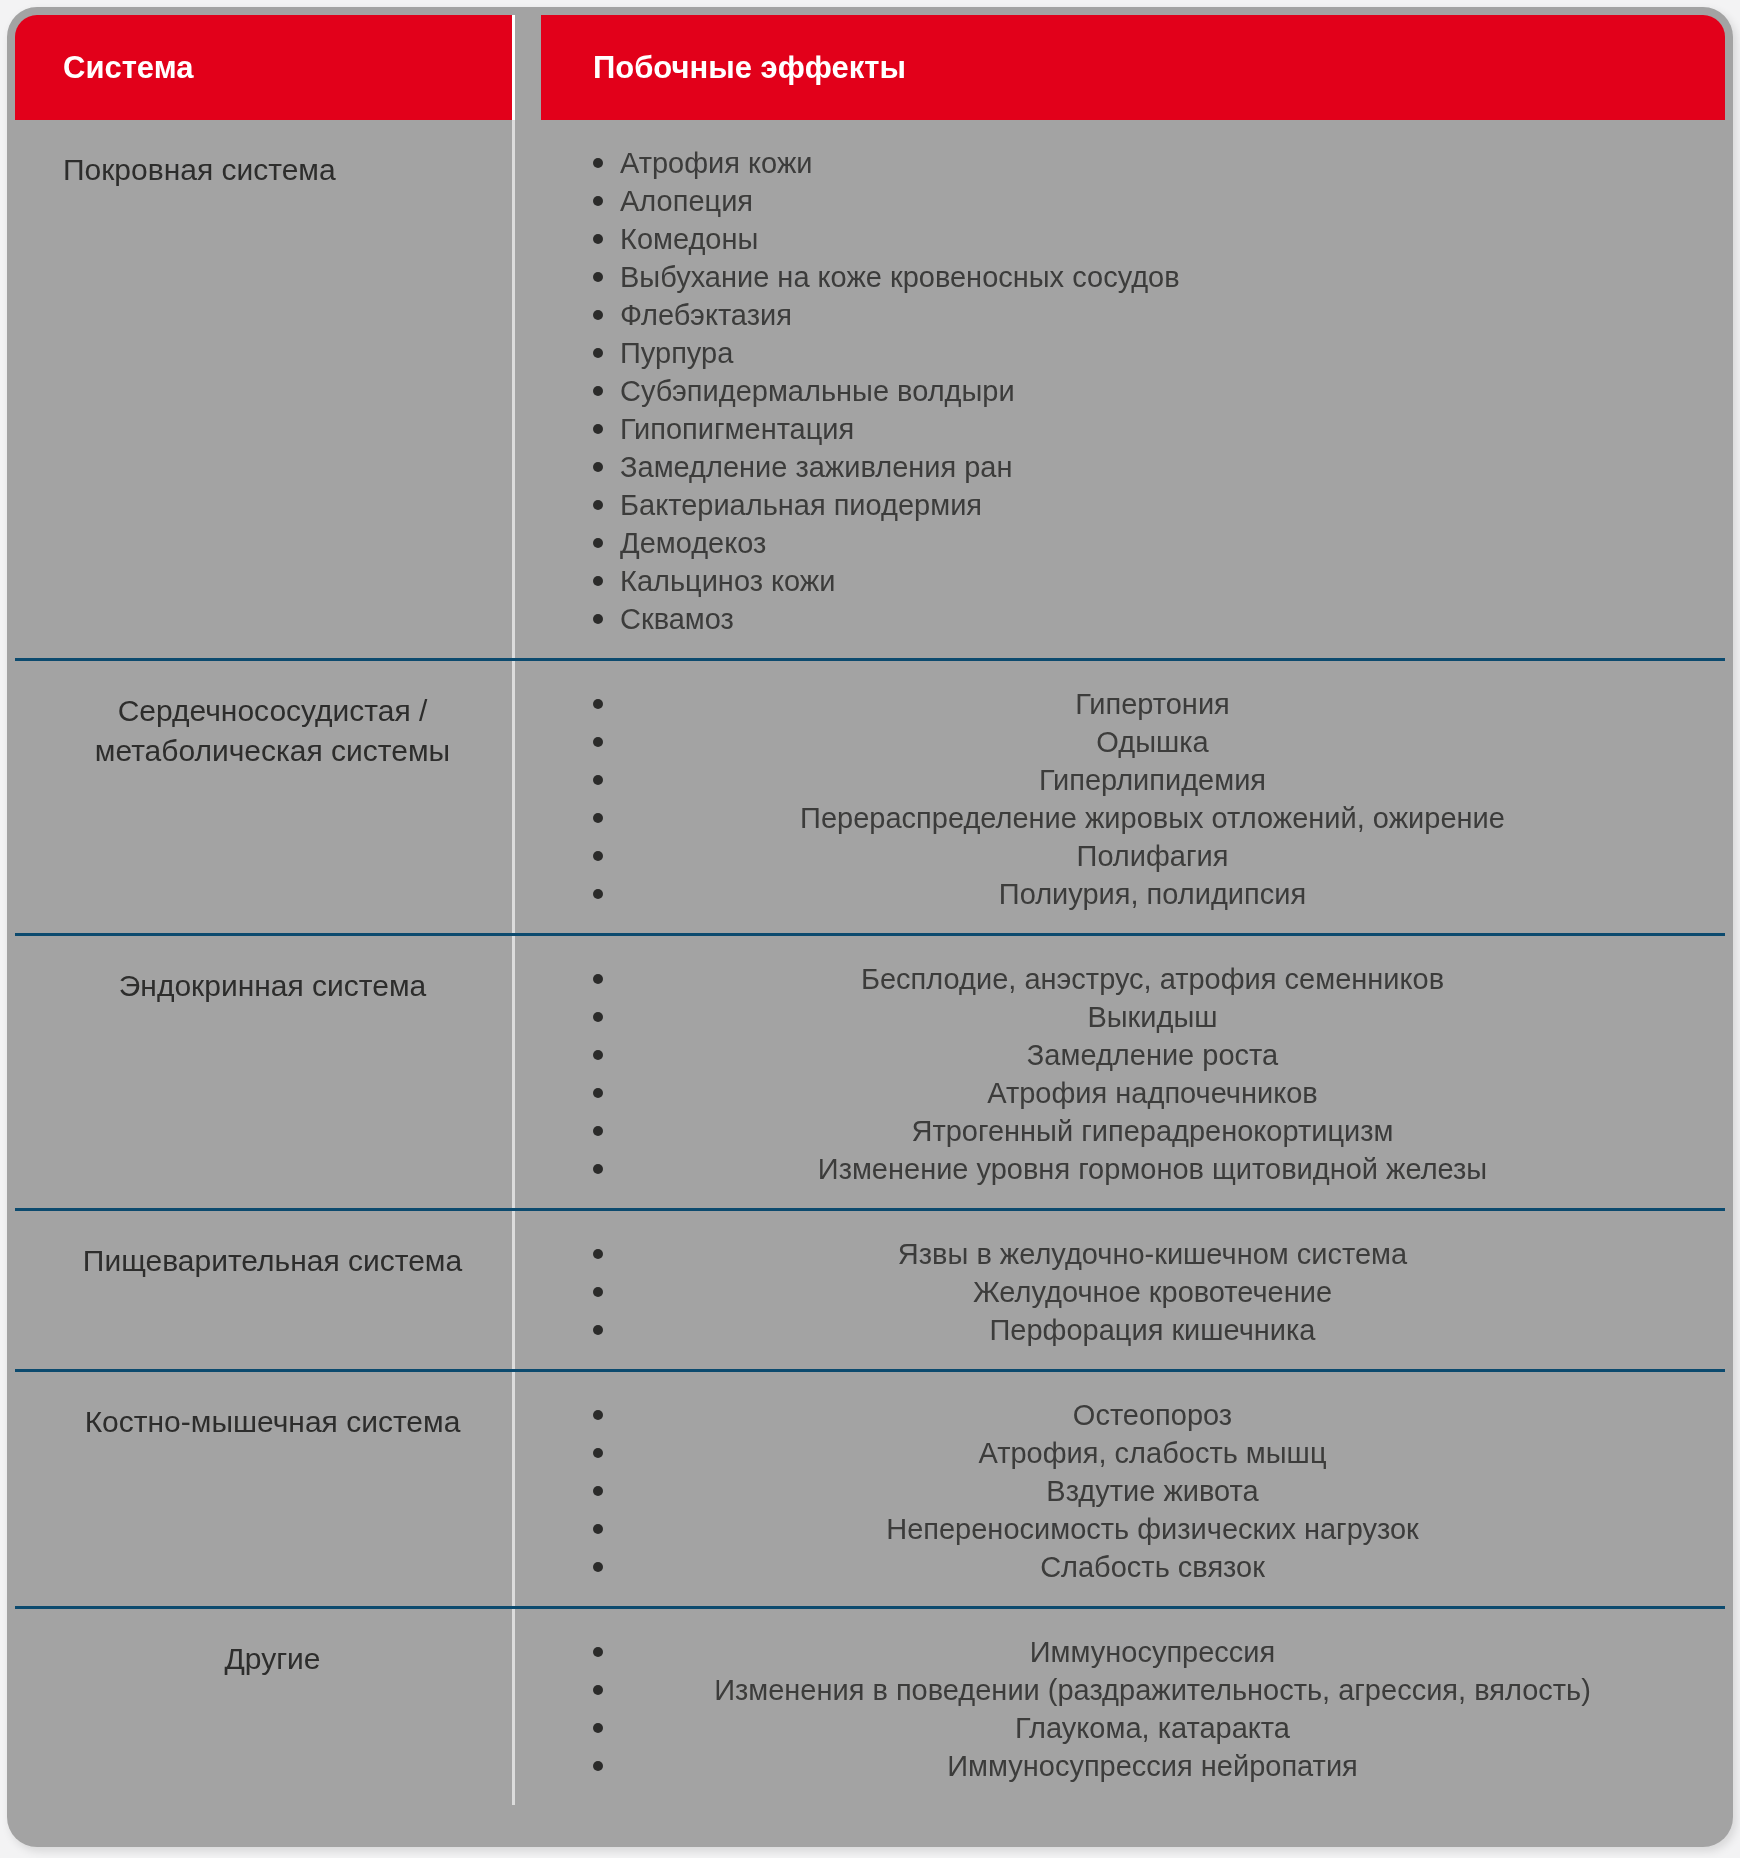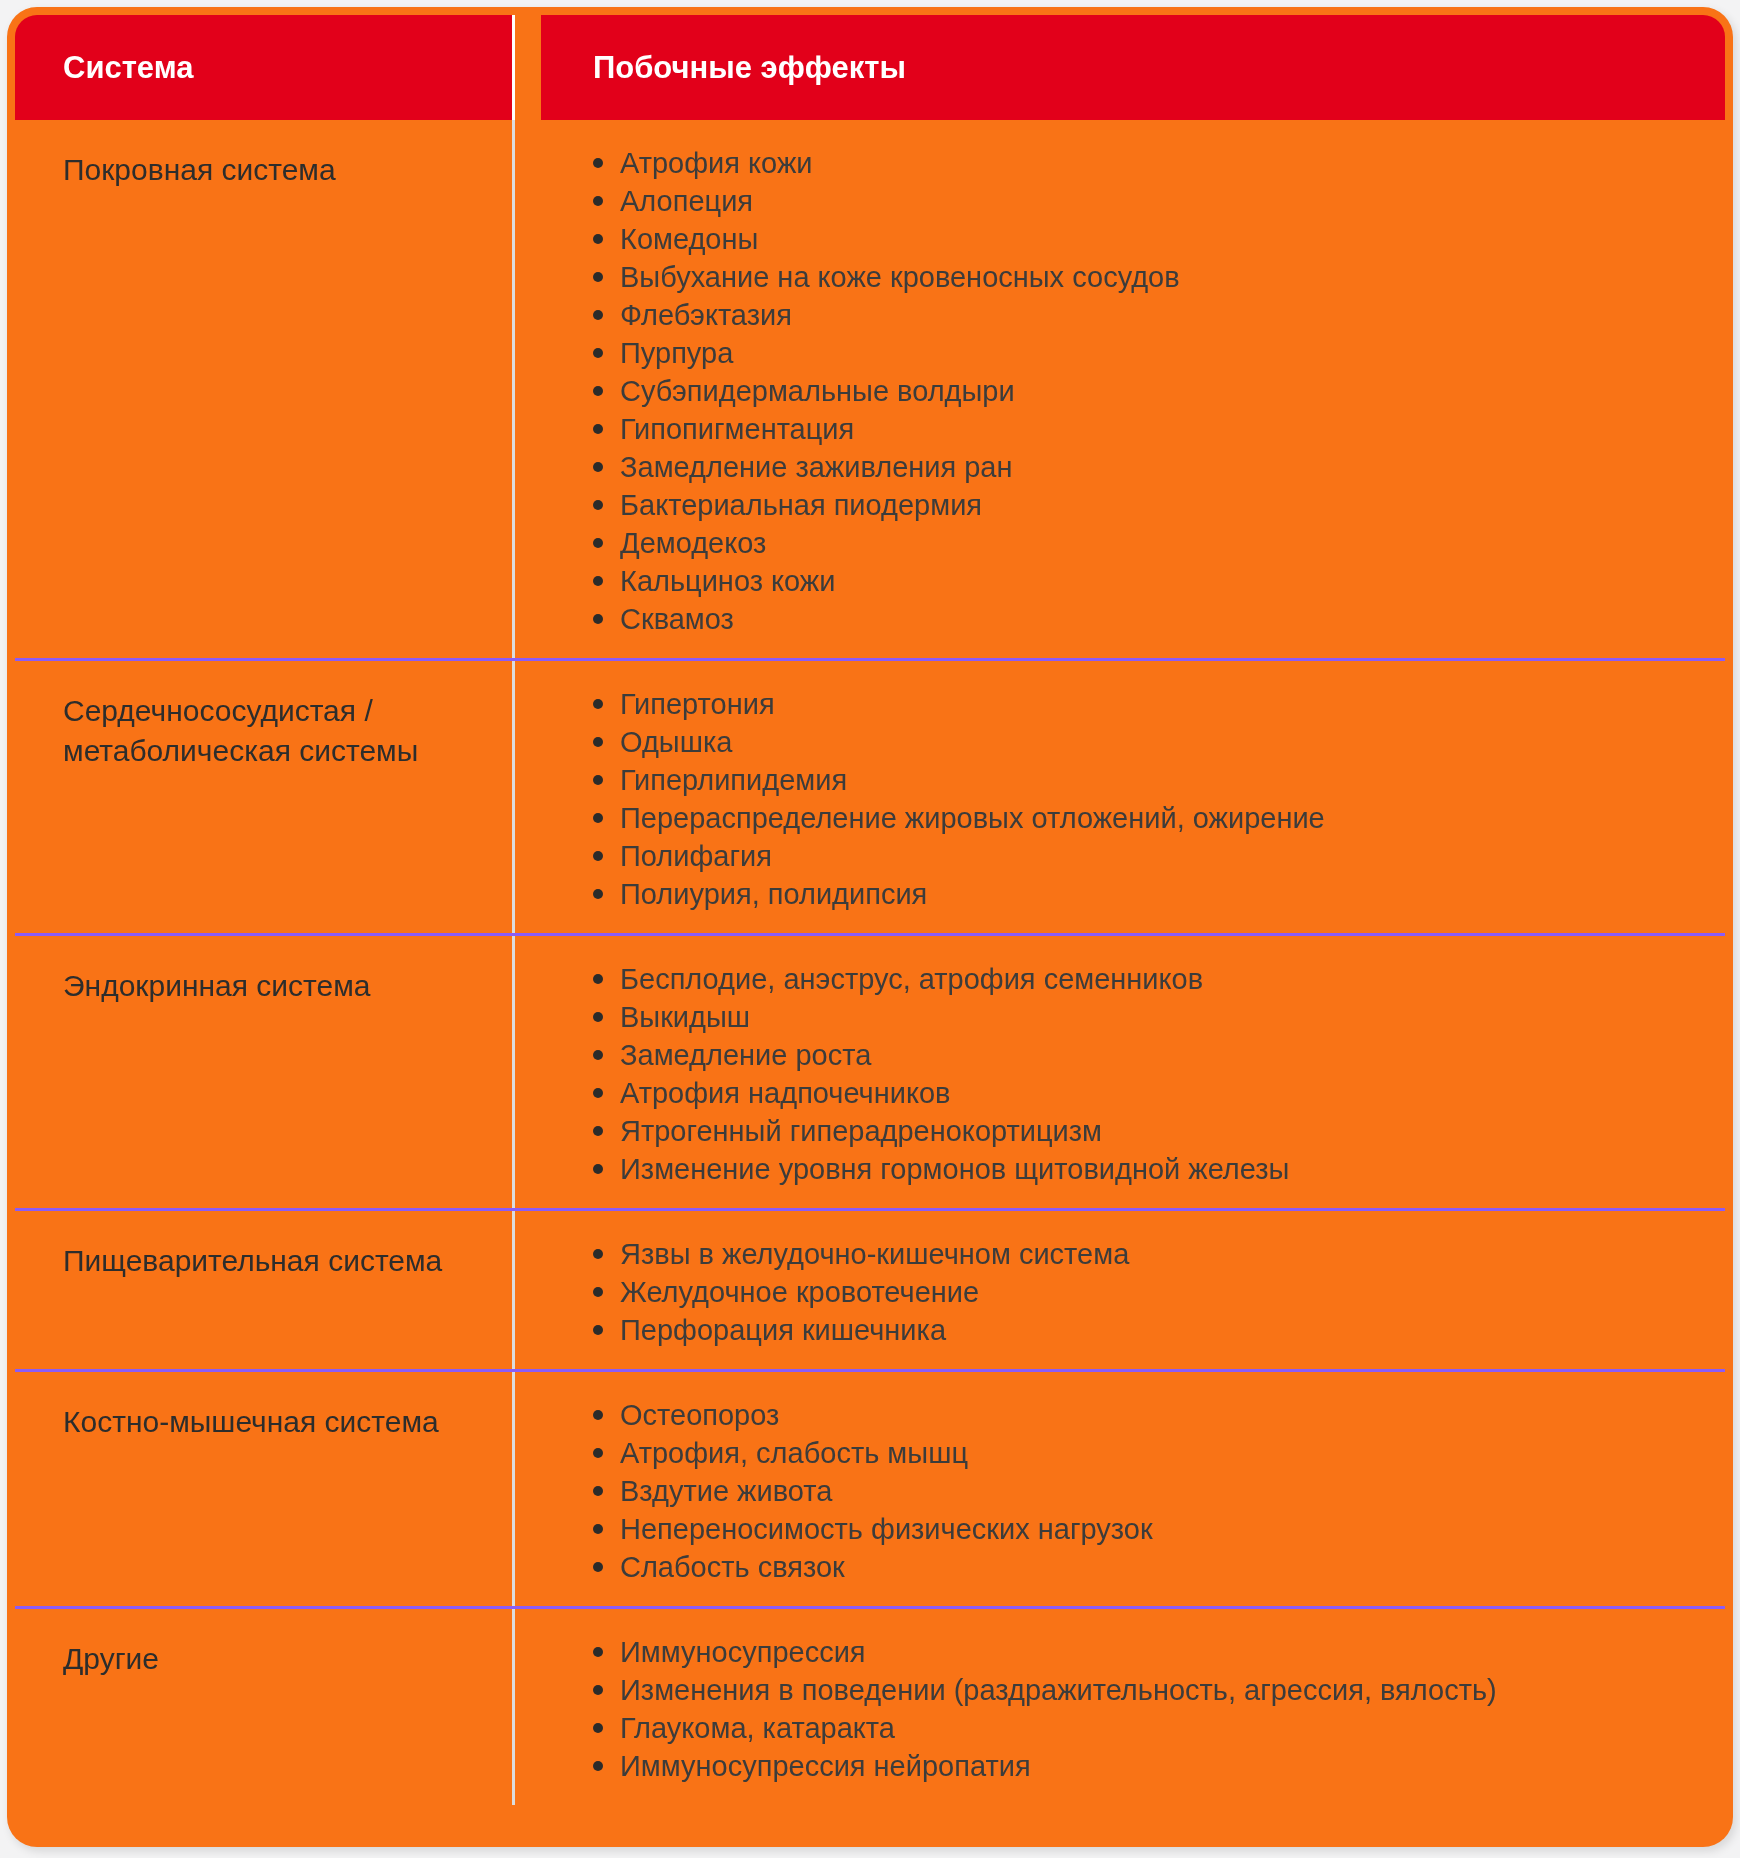--- a/index.html
+++ b/index.html
@@ -13,21 +13,21 @@
     font-family: "Liberation Sans", sans-serif;
     overflow: hidden;
   }
   .card {
     position: absolute;
     left: 7px;
     top: 7px;
     width: 1726px;
     height: 1840px;
     box-sizing: border-box;
-    background: #f97316;
+    background: #a3a3a3;
     border-radius: 30px;
     padding: 8px;
     box-shadow: 3px 4px 10px rgba(0,0,0,0.12);
     overflow: hidden;
   }
   .grid-row {
     display: grid;
     grid-template-columns: 497px 3px 1fr;
   }
   
@@ -46,21 +46,22 @@
   }
   .hcell.right {
     border-radius: 0 22px 0 0;
     padding-left: 52px;
     margin-left: 26px;
   }
   .hdivider { background: #ffffff; }
   
   .body-row + .body-row .cell,
   .body-row + .body-row .vdiv {
-    border-top: 3px solid #8b5cf6;
+    border-top: 3px solid #0c4a6e;
+    text-align: center;
   }
   .vdiv { background: #dcdcdc; }
   .cell { box-sizing: border-box; }
   .cell.system {
     padding: 30px 30px 20px 48px;
     font-weight: normal;
     font-size: 30px;
     line-height: 40px;
     color: #2d2d2c;
   }

